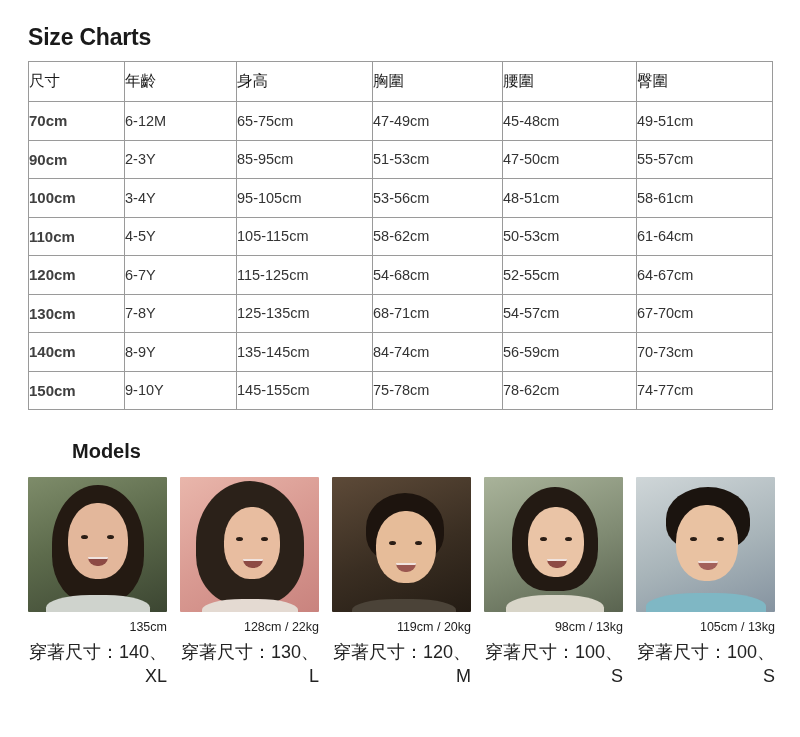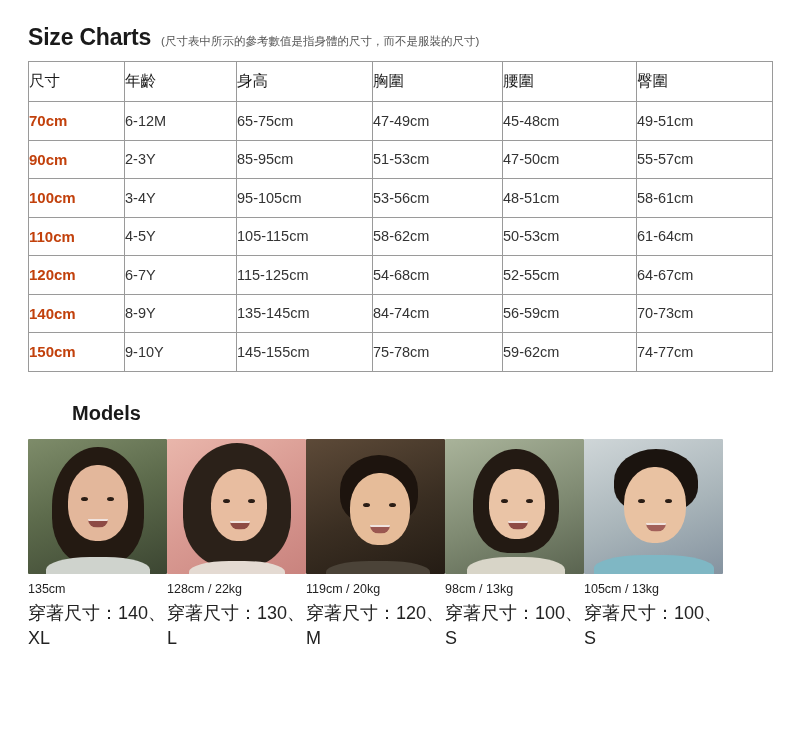--- a/index.html
+++ b/index.html
@@ -60,41 +60,43 @@
     padding: 0;
   }
   table.size-table thead th {
     font-size: 15.5px;
     color: #1a1a1a;
     font-weight: normal;
     height: 40px;
   }
   table.size-table tbody td:first-child {
     font-weight: bold;
-    color: #c2410c;
+    color: #404040;
     font-size: 15px;
   }
   table.size-table col.c0 { width: 96px; }
   table.size-table col.c1 { width: 112px; }
   table.size-table col.c2 { width: 136px; }
   table.size-table col.c3 { width: 130px; }
   table.size-table col.c4 { width: 134px; }
   table.size-table col.c5 { width: 136px; }
 
   
   .models-title {
     font-size: 20px;
     font-weight: bold;
     color: #1a1a1a;
     padding: 30px 0 14px 28px;
     margin-left: 44px;
   }
   .models-row {
     display: flex;
+    gap: 13px;
     padding: 0 28px;
+    text-align: right;
   }
   .model-card {
     width: 139px;
   }
   .model-photo {
     width: 139px;
     height: 135px;
     overflow: hidden;
     position: relative;
     border-radius: 1px;
@@ -146,21 +148,20 @@
     border-top: 2px solid #f0e3de;
   }
 </style>
 </head>
 <body>
 
 <div class="page">
 
   <div class="sc-header">
     <div class="sc-title">Size Charts</div>
-    <div class="sc-note">(尺寸表中所示的參考數值是指身體的尺寸，而不是服裝的尺寸)</div>
   </div>
 
   <div class="table-wrap">
     <table class="size-table">
       <colgroup>
         <col class="c0">
           <col class="c1">
           <col class="c2">
           <col class="c3">
           <col class="c4">
@@ -211,33 +212,41 @@
         </tr>
         <tr>
           <td>120cm</td>
           <td>6-7Y</td>
           <td>115-125cm</td>
           <td>54-68cm</td>
           <td>52-55cm</td>
           <td>64-67cm</td>
         </tr>
         <tr>
+          <td>130cm</td>
+          <td>7-8Y</td>
+          <td>125-135cm</td>
+          <td>68-71cm</td>
+          <td>54-57cm</td>
+          <td>67-70cm</td>
+        </tr>
+        <tr>
           <td>140cm</td>
           <td>8-9Y</td>
           <td>135-145cm</td>
           <td>84-74cm</td>
           <td>56-59cm</td>
           <td>70-73cm</td>
         </tr>
         <tr>
           <td>150cm</td>
           <td>9-10Y</td>
           <td>145-155cm</td>
           <td>75-78cm</td>
-          <td>59-62cm</td>
+          <td>78-62cm</td>
           <td>74-77cm</td>
         </tr>
       </tbody>
     </table>
   </div>
 
   <div class="models-title">Models</div>
 
   <div class="models-row">
 

